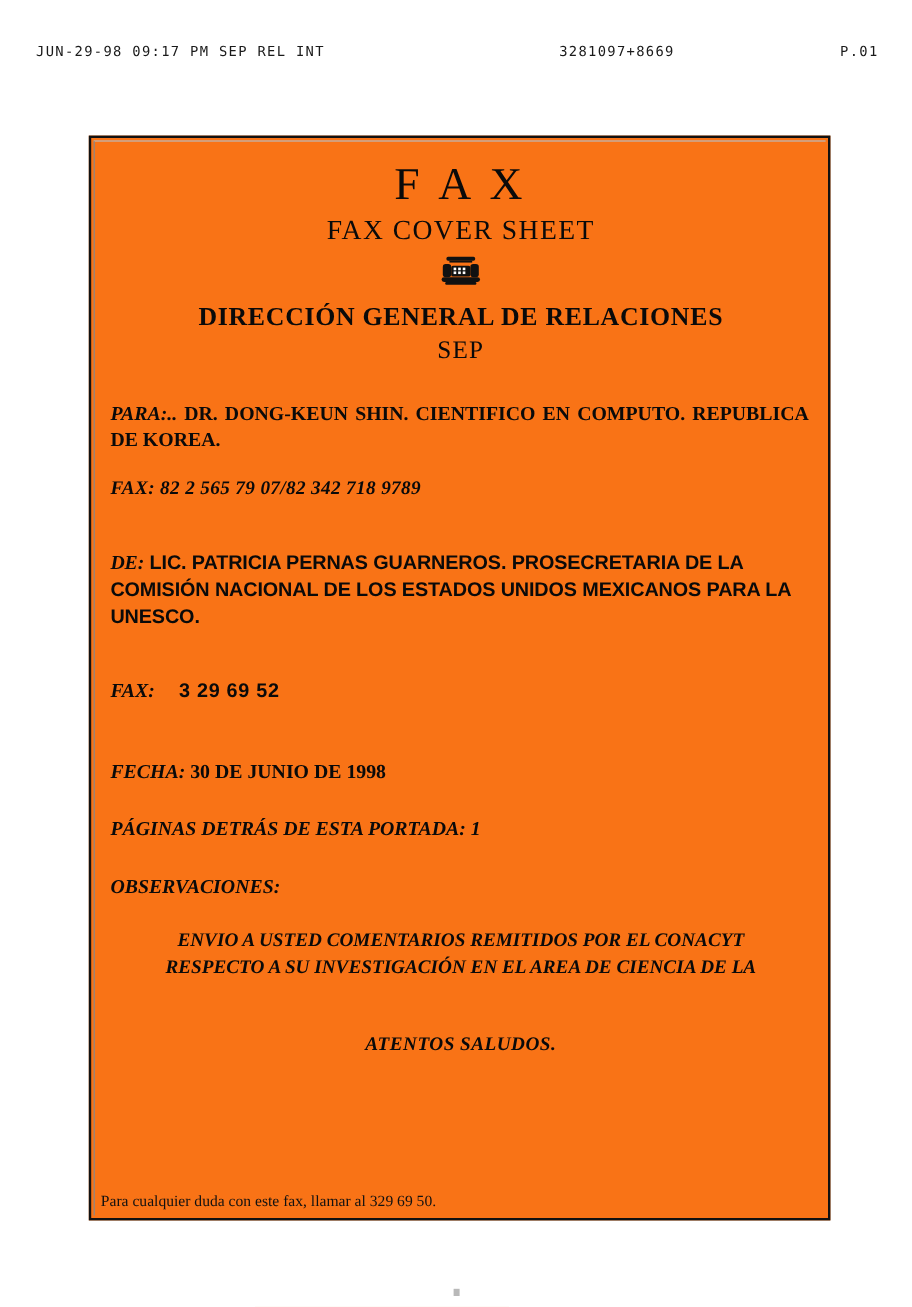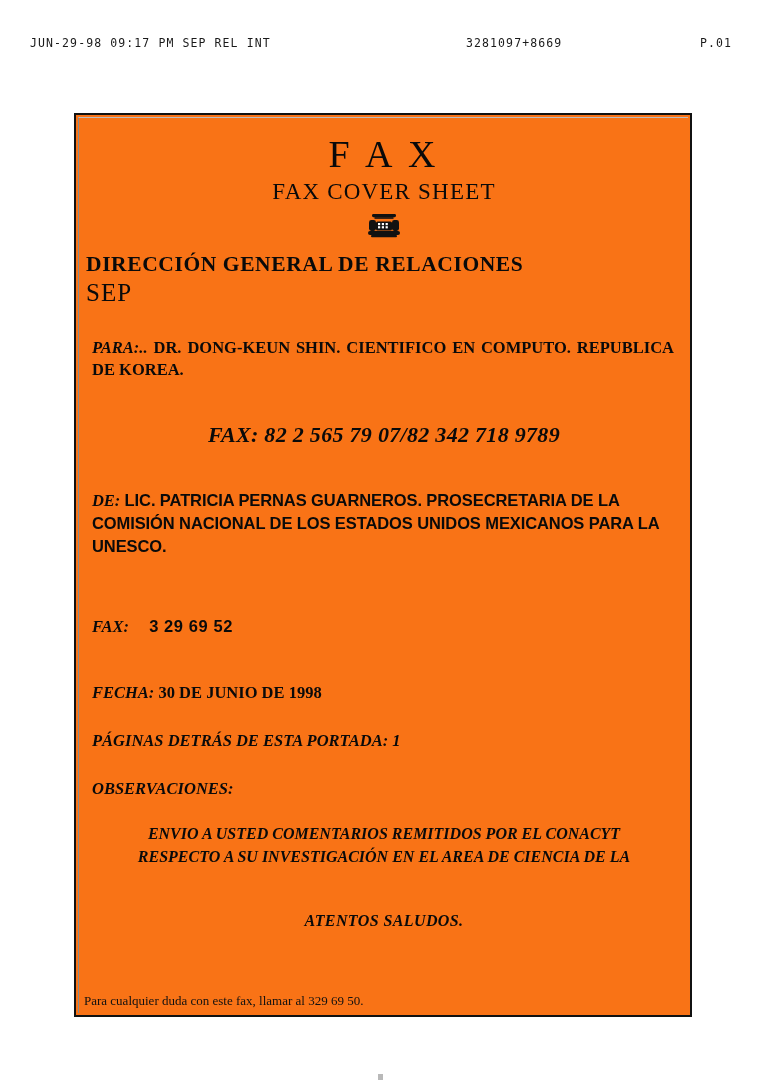--- a/index.html
+++ b/index.html
@@ -98,30 +98,30 @@
     height: 36px;
   }
   .phone-icon {
     display: inline-block;
     line-height: 1;
     font-size: 30px;
     color: #111;
   }
 
   .dept-line {
-    text-align: left;
+    text-align: center;
     font-weight: bold;
     font-size: 21.5px;
     letter-spacing: 0.6px;
     line-height: 1.22;
     margin-top: 4px;
   }
   .dept-sub {
-    text-align: left;
-    font-size: 25px;
+    text-align: center;
+    font-size: 21px;
     letter-spacing: 1px;
     margin-top: 2px;
   }
 
   
   .block {
     margin: 0 6px;
     font-size: 16.5px;
     line-height: 1.32;
   }
@@ -135,43 +135,42 @@
     margin-top: 30px;
     font-size: 16.5px;
     font-weight: bold;
     line-height: 1.3;
     text-align: justify;
     padding-right: 2px;
   }
   .para-block .lbl-i { font-style: italic; }
 
   .fax1-block {
-    margin-top: 40px;
-    font-size: 22px;
+    margin-top: 20px;
+    font-size: 16px;
     font-style: italic;
     font-weight: bold;
     letter-spacing: 0.3px;
-    text-align: center;
   }
 
   .de-block {
     margin-top: 40px;
     font-size: 16.5px;
     font-weight: bold;
     line-height: 1.36;
     font-family: "Liberation Sans", sans-serif;
     letter-spacing: -0.1px;
   }
   .de-block .lbl-i {
     font-family: "Liberation Serif", serif;
     font-style: italic;
   }
 
   .fax2-block {
-    margin-top: 59px;
+    margin-top: 40px;
     font-size: 16.5px;
   }
   .fax2-block .num {
     font-weight: bold;
     font-family: "Liberation Sans", sans-serif;
     letter-spacing: 0.6px;
     margin-left: 16px;
   }
 
   .fecha-block {

